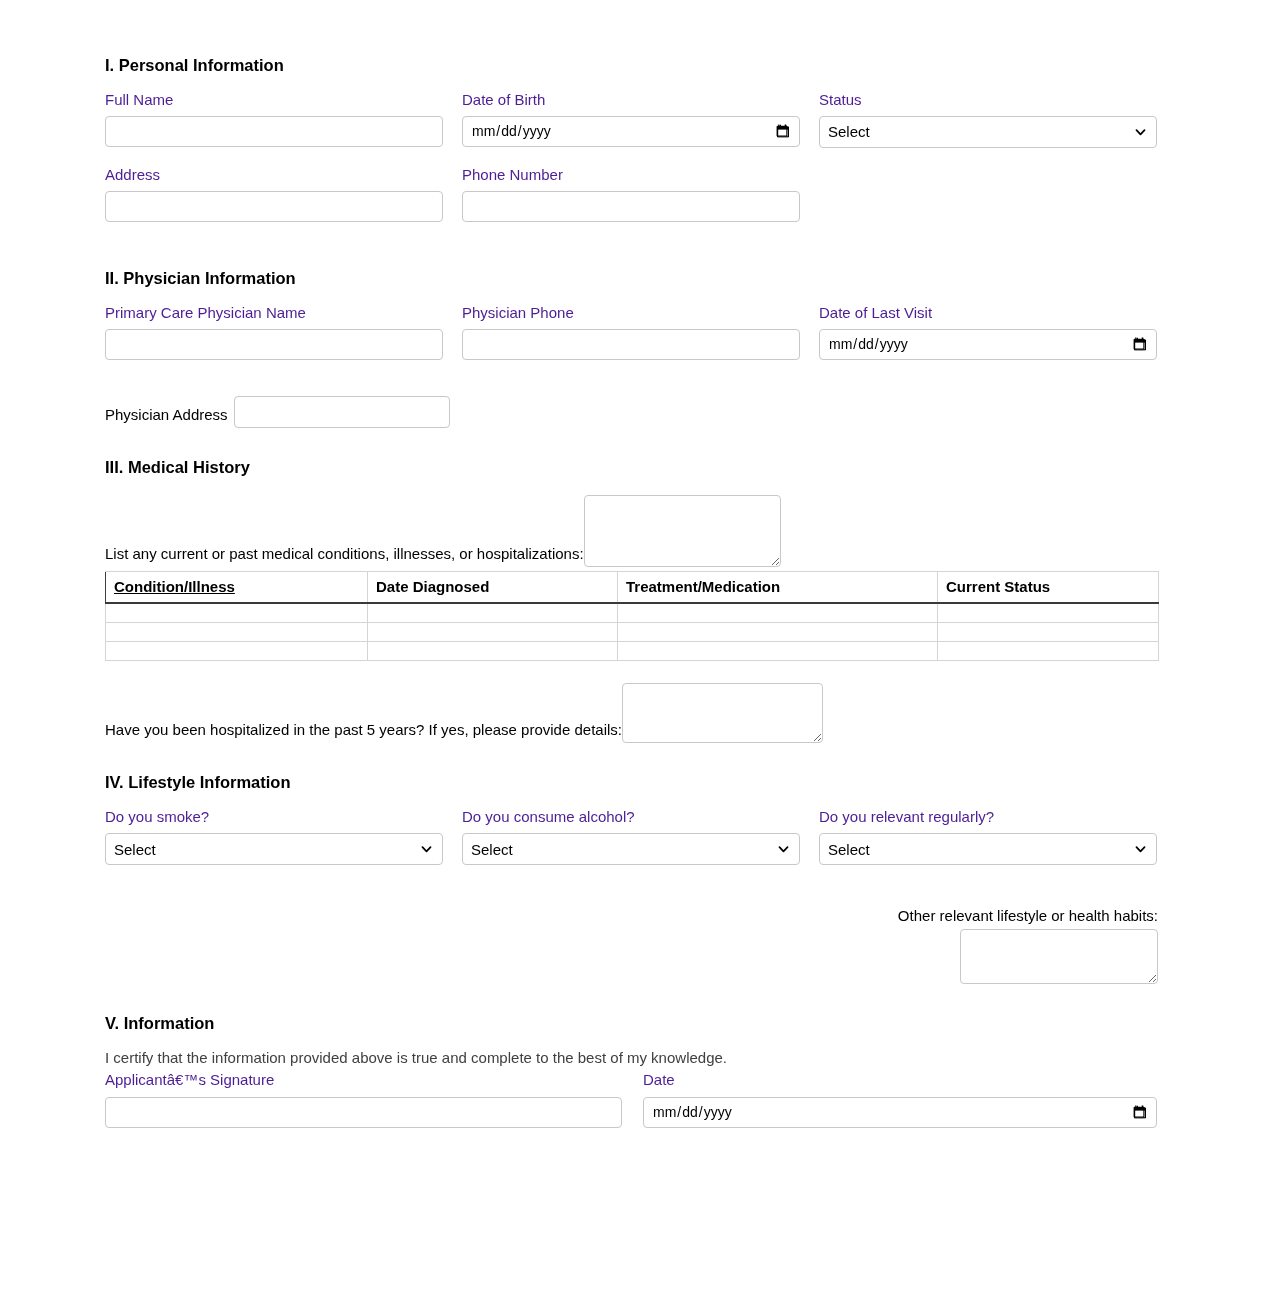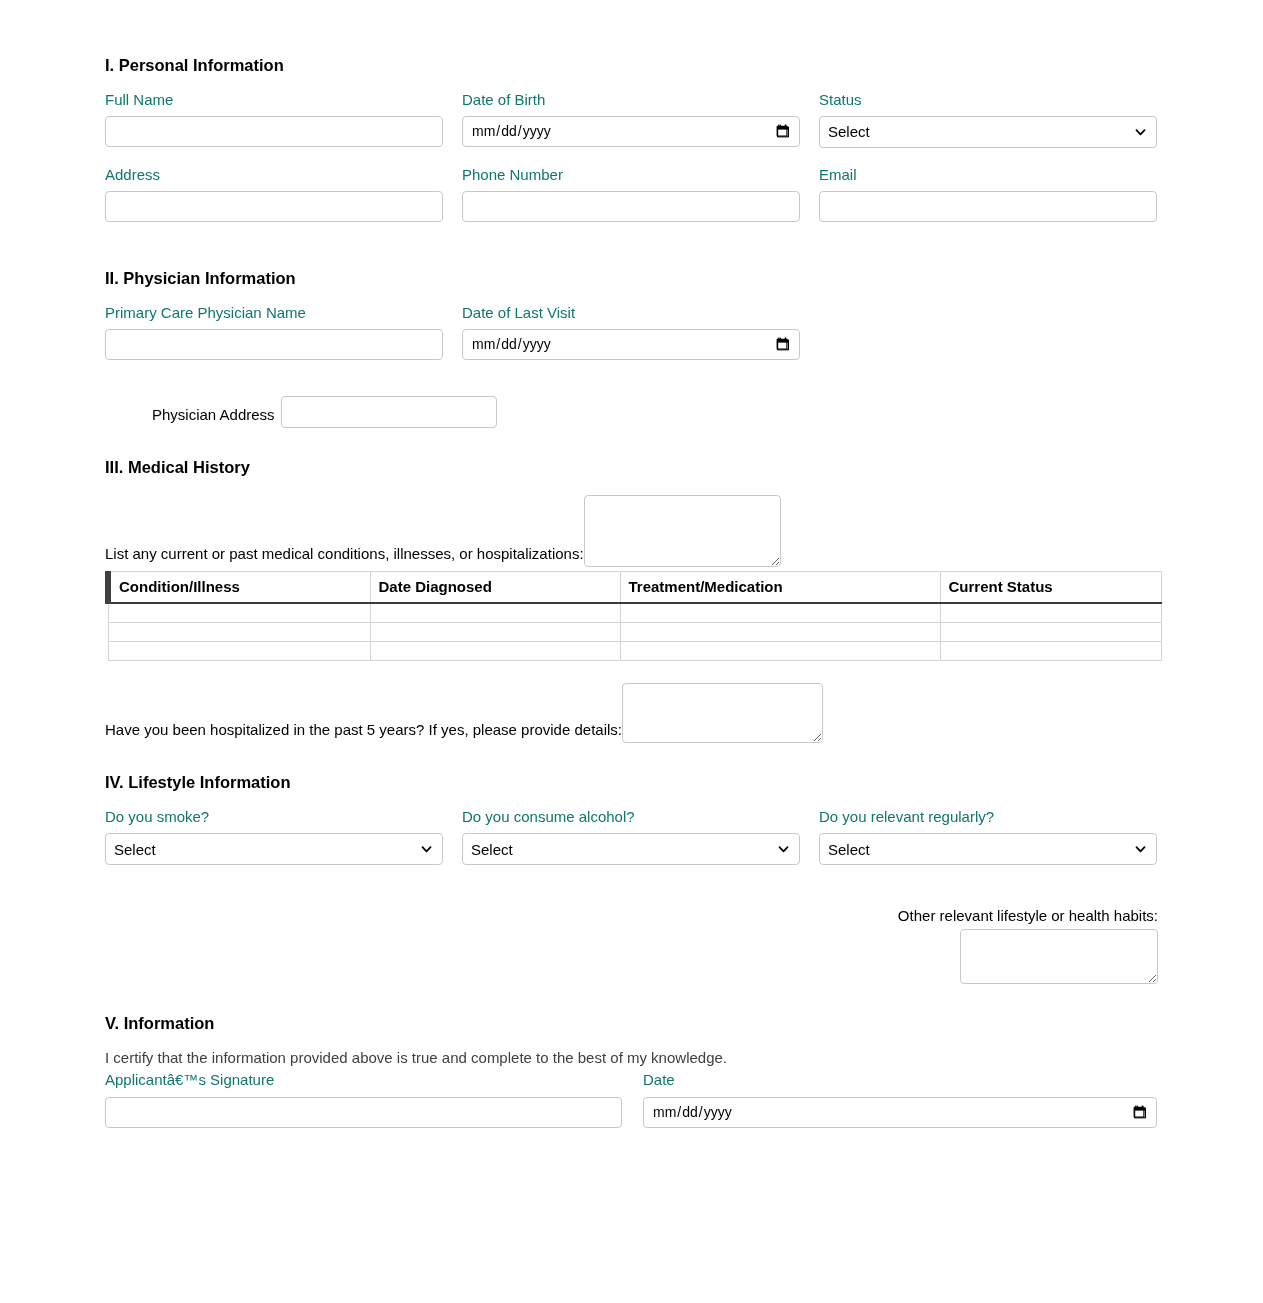--- a/index.html
+++ b/index.html
@@ -43,21 +43,21 @@
     display: grid;
     grid-template-columns: 338px 338px 338px;
     column-gap: 19px;
     row-gap: 0;
   }
   .field-label {
     font-size: 15px;
     line-height: 19px;
     margin: 0 0 7px 0;
     display: block;
-    color: #0f766e;
+    color: #4c1d95;
   }
   .row-block { margin-bottom: 17px; }
   .row-block:last-child { margin-bottom: 0; }
 
   input.txt {
     width: 100%;
     height: 31px;
     border: 1px solid #c8c8c8;
     border-radius: 4px;
     background: #fff;
@@ -167,21 +167,21 @@
   }
   table.mh-table th {
     text-align: left;
     font-size: 15px;
     font-weight: bold;
     padding: 6px 8px 7px 8px;
     border: 1px solid #d4d4d4;
     border-bottom: 2px solid #3a3a3a;
     color: #000;
   }
-  table.mh-table th:first-child { border-left: 6px solid #404040; }
+  table.mh-table th:first-child { border-left: 1px solid #404040; text-decoration: underline; }
   table.mh-table td {
     border: 1px solid #d4d4d4;
     height: 15px;
     padding: 0;
   }
   table.mh-table td input.cell {
     width: 100%;
     height: 13px;
     border: 0;
     outline: none;
@@ -255,55 +255,55 @@
       <div class="row-block">
         <span class="field-label">Address</span>
         <input class="txt" type="text" value="" style="">
       </div>
 
       <div class="row-block">
         <span class="field-label">Phone Number</span>
         <input class="txt" type="text" value="" style="">
       </div>
 
-      <div class="row-block">
-        <span class="field-label">Email</span>
-        <input class="txt" type="text" value="" style="">
-      </div>
 
     </div>
   </div>
 
   <div class="section">
     <h2 class="section-title">II. Physician Information</h2>
 
     <div class="grid3">
 
       <div class="row-block">
         <span class="field-label">Primary Care Physician Name</span>
         <input class="txt" type="text" value="" style="">
       </div>
 
+      <div class="row-block">
+        <span class="field-label">Physician Phone</span>
+        <input class="txt" type="text" value="" style="">
+      </div>
 
       <div class="row-block">
         <span class="field-label">Date of Last Visit</span>
         <span class="date-wrap">
           <input class="date" type="date" style="">
           <svg class="cal" viewBox="0 0 12 13">
             <rect x="0.5" y="2.5" width="11" height="10" rx="1" fill="none" stroke="#000" stroke-width="1.4"></rect>
             <rect x="0.5" y="2.5" width="11" height="2.6" fill="#000"></rect>
             <rect x="2.6" y="0" width="1.4" height="3" fill="#000"></rect>
             <rect x="8" y="0" width="1.4" height="3" fill="#000"></rect>
           </svg>
         </span>
       </div>
 
     </div>
 
-    <div class="inline-row" style="margin-top:19px;margin-left:47px;">
+    <div class="inline-row" style="margin-top:19px;">
       <span class="inline-label">Physician Address</span>
       <input class="inline-txt" type="text" value="" style="">
     </div>
   </div>
 
   <div class="section medical">
     <h2 class="section-title">III. Medical History</h2>
 
     <div class="inline-row" style="margin-top:18px;">
       <span class="inline-label">List any current or past medical conditions, illnesses, or hospitalizations:</span>

